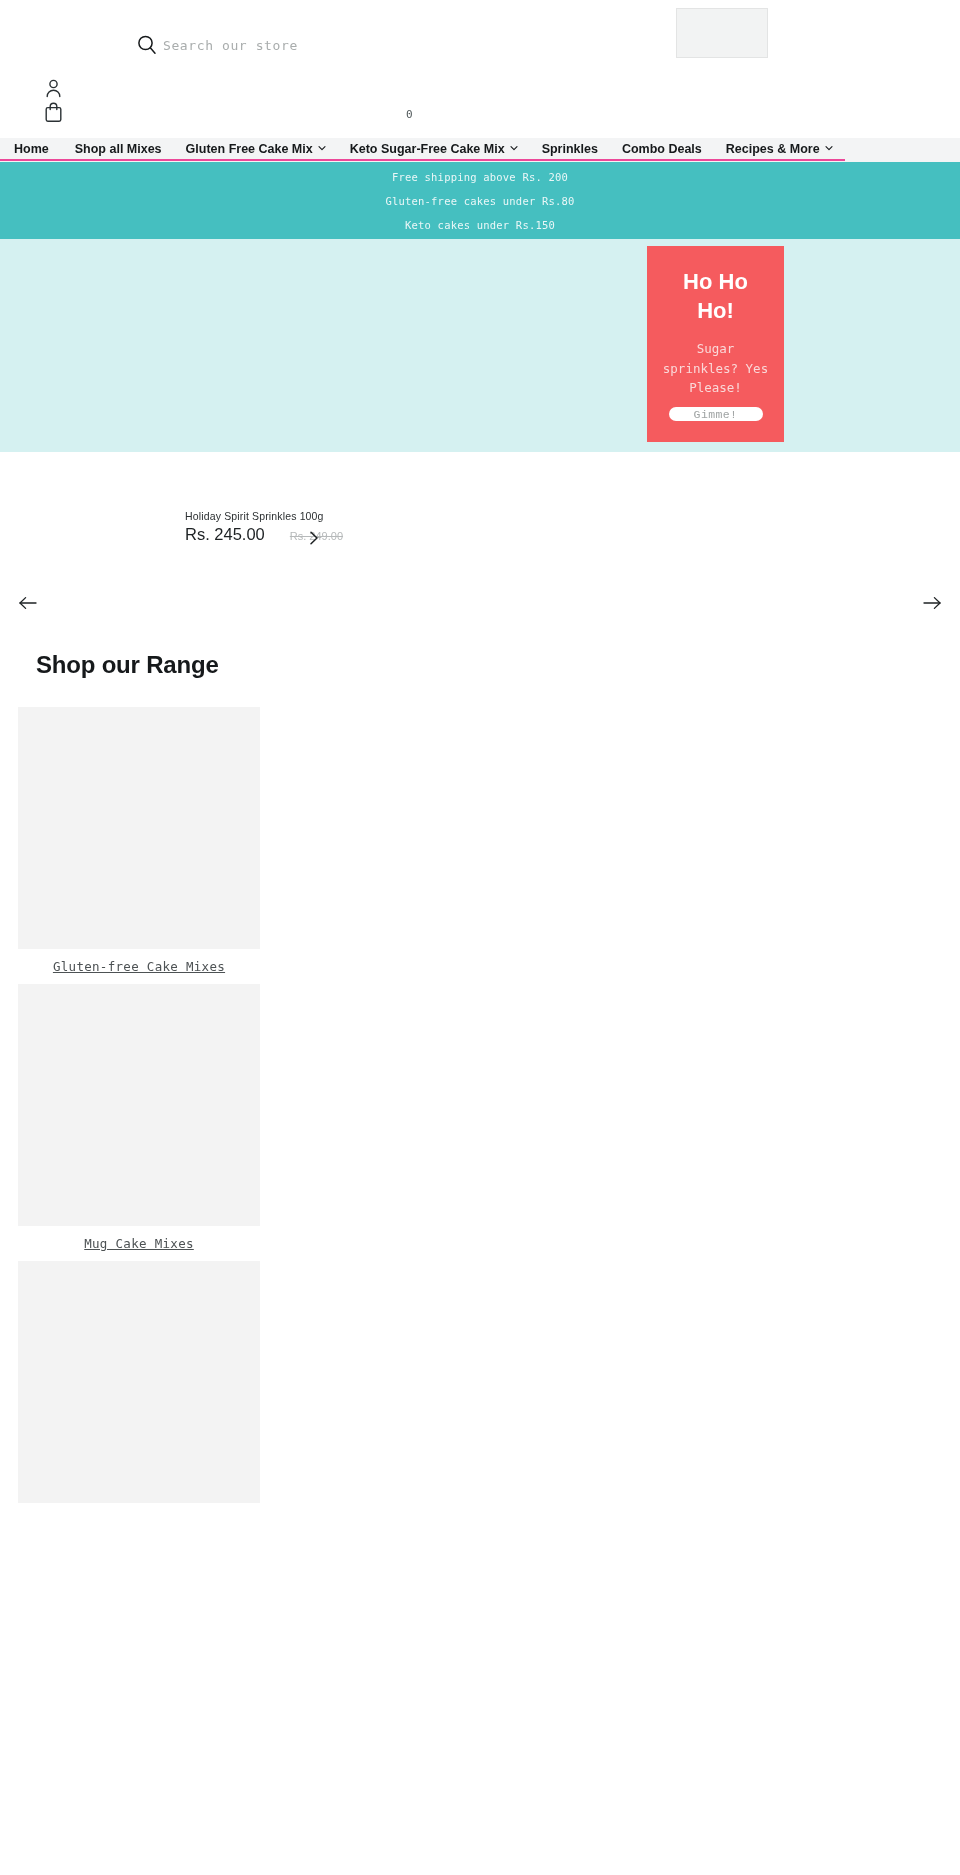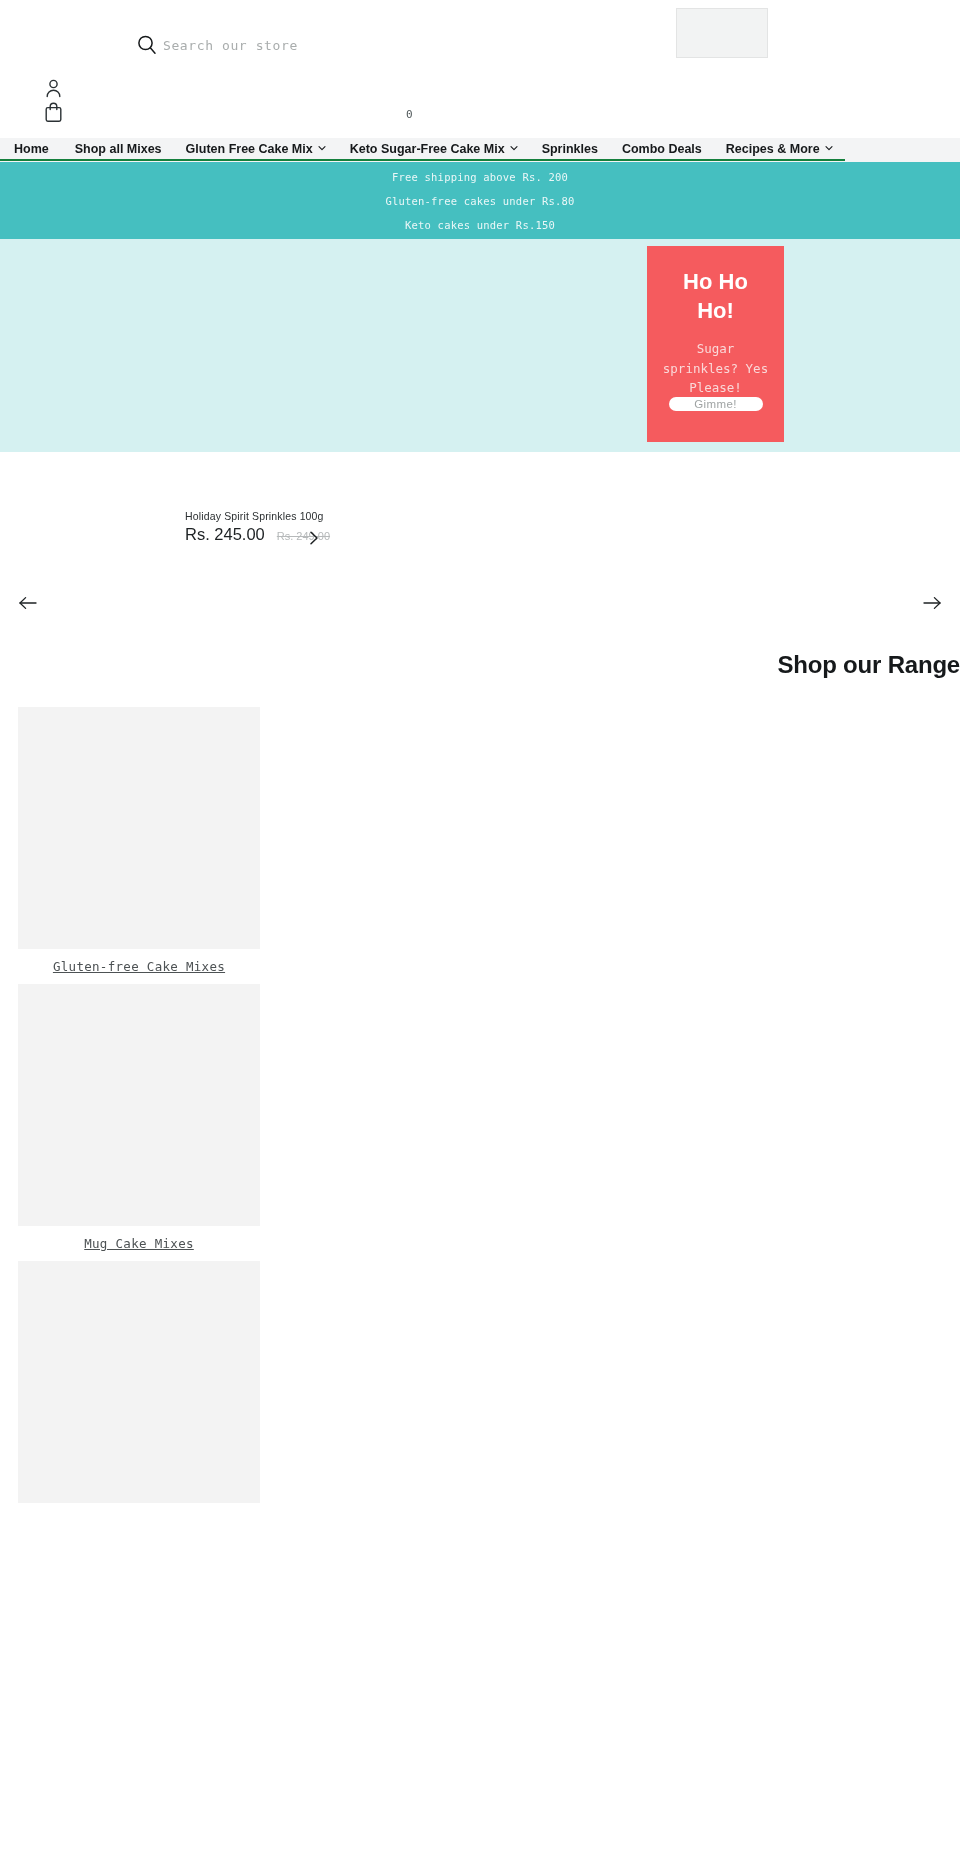--- a/index.html
+++ b/index.html
@@ -86,21 +86,21 @@
     align-items: center;
     gap: 5px;
     height: 23px;
     padding: 0 12px;
     font-size: 12.5px;
     font-weight: bold;
     color: #16191b;
     white-space: nowrap;
     cursor: pointer;
     box-sizing: border-box;
-    border-bottom: 2px solid #15803d;
+    border-bottom: 2px solid #ec4899;
     text-align: center;
   }
   .nav-item:first-child { padding-left: 14px; padding-right: 14px; }
   .nav-caret {
     display: inline-block;
     width: 8px;
     height: 8px;
     position: relative;
     top: -1px;
   }
@@ -155,28 +155,28 @@
   .promo-sub {
     margin-top: 14px;
     font-family: "DejaVu Sans Mono", monospace;
     font-size: 12.5px;
     line-height: 1.55;
     color: #fad8d8;
     text-align: center;
     width: 112px;
   }
   .promo-button {
-    margin-top: 0;
+    margin-top: 10px;
     width: 94px;
     height: 14px;
     border-radius: 14px;
     background: #ffffff;
     border: none;
     color: #9fa3a3;
-    font-family: Liberation Sans, sans-serif;
+    font-family: Liberation Mono, monospace;
     font-size: 11.5px;
     letter-spacing: 0.4px;
     cursor: pointer;
     display: flex;
     align-items: center;
     justify-content: center;
   }
 
   
   .product-strip {
@@ -192,21 +192,21 @@
   .product-title {
     font-size: 10.5px;
     font-weight: normal;
     color: #2b2f31;
     letter-spacing: 0.15px;
     margin: 0 0 3px 0;
   }
   .price-row {
     display: flex;
     align-items: baseline;
-    gap: 12px;
+    gap: 25px;
   }
   .price-current {
     font-size: 16.5px;
     color: #1e2224;
   }
   .price-compare {
     font-size: 11px;
     color: #b6b9ba;
     text-decoration: line-through;
   }
@@ -230,27 +230,28 @@
   }
   .arrow-next {
     position: absolute;
     right: 18px;
     top: 12px;
     cursor: pointer;
   }
 
   
   .section-heading {
-    text-align: right;
+    text-align: left;
     font-size: 24px;
     font-weight: bold;
     color: #16191b;
     margin: 0;
     padding-top: 13px;
     letter-spacing: -0.2px;
+    padding-left: 36px;
   }
 
   
   .collection-list {
     margin-top: 28px;
   }
   .collection-card {
     margin-bottom: 10px;
   }
   .collection-image {

